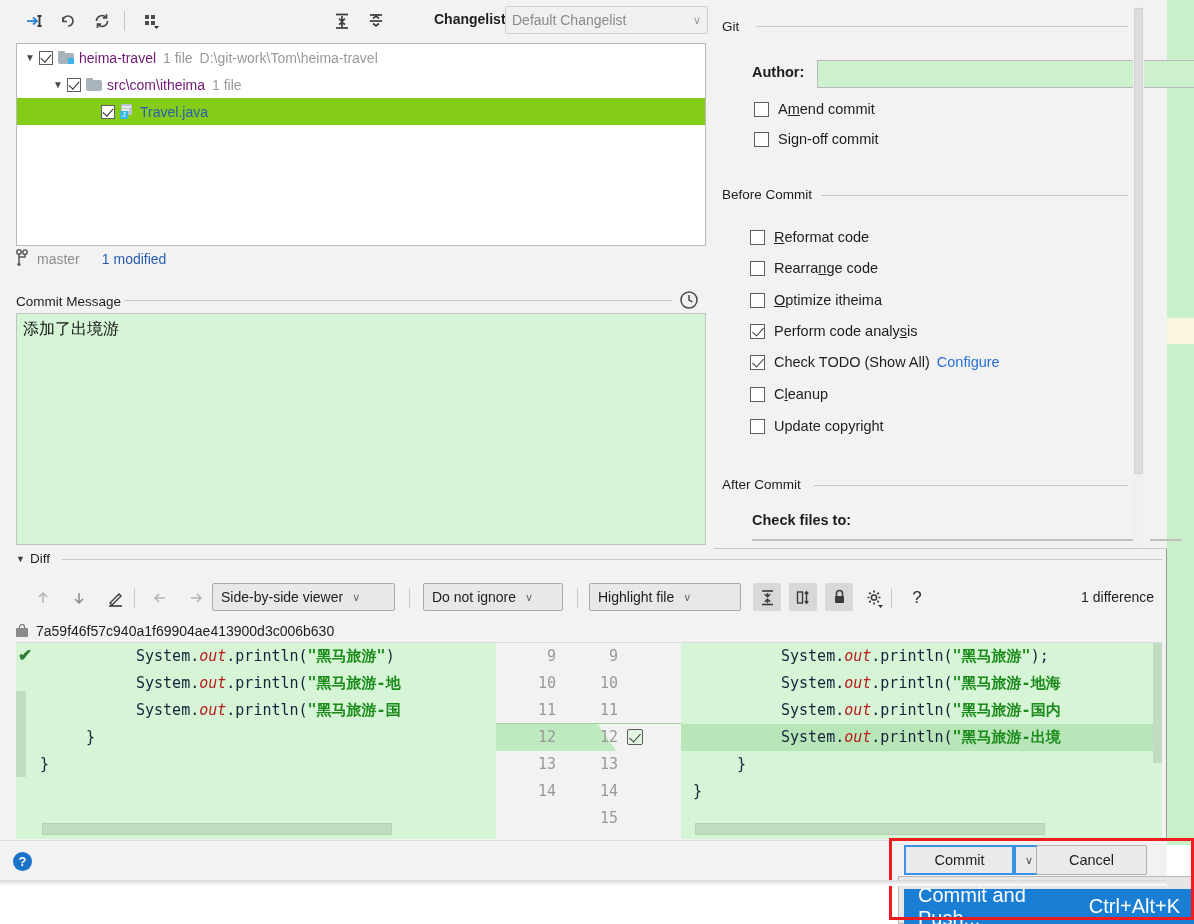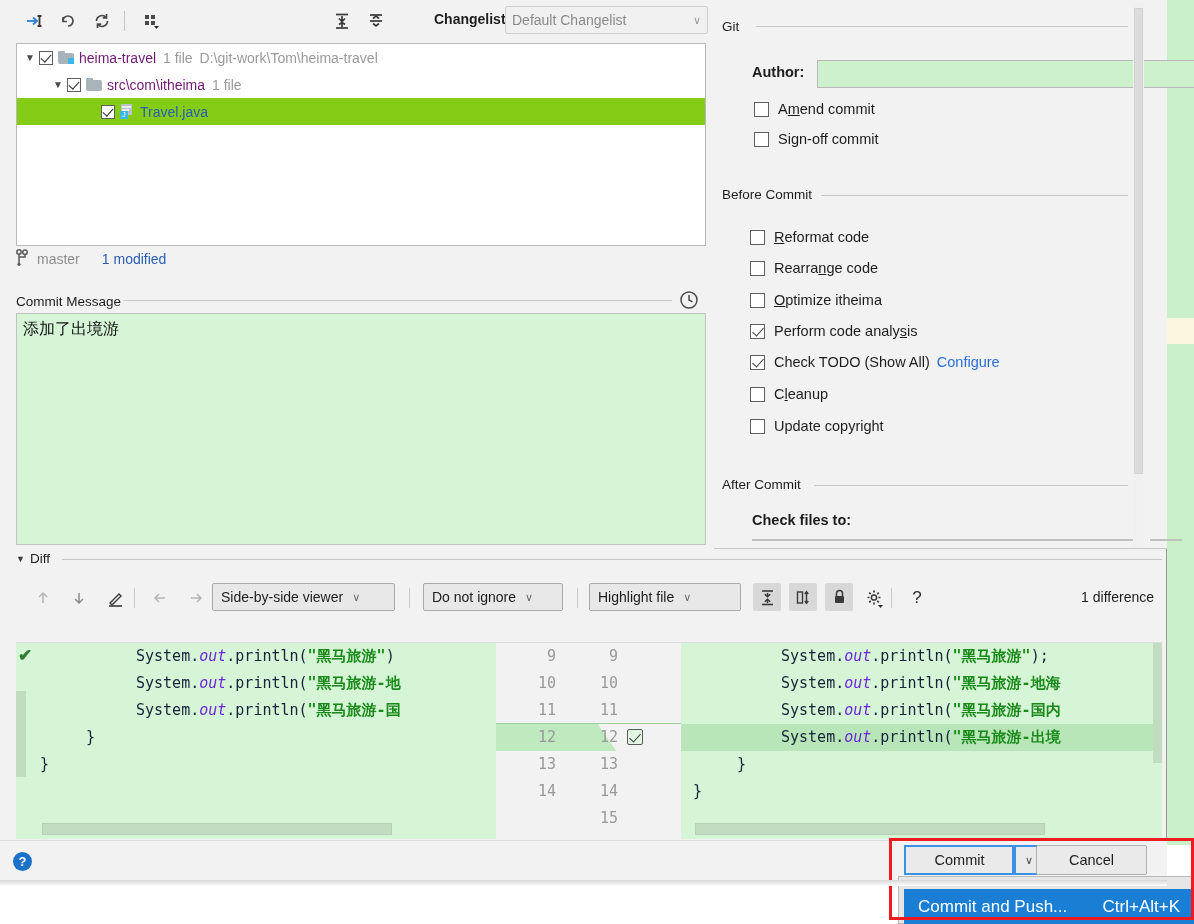--- a/index.html
+++ b/index.html
@@ -152,21 +152,21 @@
   .lock-ico .shackle { position:absolute; left:3px; top:0; width:6px; height:5px; border:1.6px solid #6f6f6f; border-bottom:none; border-radius:3px 3px 0 0; }
   .lock-ico .bd { position:absolute; left:0; top:4px; width:12px; height:9px; background:#8a8a8a; border-radius:1px; }
 
   
   #diff-body { position:absolute; left:16px; top:642px; width:1146px; height:196px; border-top:1px solid #dcdcdc; }
   .pane { position:absolute; top:0; height:196px; background:#d6f5d6; overflow:hidden; }
   #pane-left  { left:0;   width:480px; }
   #pane-right { left:665px; width:481px; }
   .gutter-mid { position:absolute; left:480px; top:0; width:185px; height:196px; background:#f2f2f2; }
   .code-line { position:relative; height:27px; line-height:27px; font-family:"DejaVu Sans Mono", monospace; font-size:15px; white-space:pre; color:#16233a; }
-  .kw-out { color:#6d28d9; font-style:italic; }
+  .kw-out { color:#b91c1c; font-style:italic; }
   .str { color:#1a8a1a; font-weight:bold; }
   .ln { position:absolute; width:38px; text-align:right; font-family:"DejaVu Sans Mono", monospace; font-size:15px; color:#999; height:27px; line-height:27px; }
   #pane-left .edit-scroll-thumb { position:absolute; left:0; top:48px; width:10px; height:86px; background:#c2dcc2; }
   .hscroll { position:absolute; bottom:4px; height:12px; background:#c2dcc2; border:1px solid #b4d3b4; }
   .gutter-check { position:absolute; left:2px; top:2px; color:#2e7d32; font-size:17px; font-weight:bold; }
   .accept-cbx { position:absolute; width:16px; height:16px; border:1.4px solid #5a5a5a; background:#e2f5e2; border-radius:2px; }
   .accept-cbx::after { content:""; position:absolute; left:4px; top:1px; width:5px; height:10px; border:solid #3a3a3a; border-width:0 1.5px 1.5px 0; transform:rotate(42deg); }
   .connector { position:absolute; background:#bfeabf; }
   .hl-row { position:absolute; background:#b9e6b9; }
 
@@ -190,21 +190,21 @@
     outline:2px solid #3b91e6; outline-offset:-2px;
   }
   #cancel-btn {
     position:absolute; left:1036px; top:845px; width:111px; height:30px;
     background:#eaeaea; border:1px solid #b0b0b0; border-radius:2px;
     display:flex; align-items:center; justify-content:center; font-size:14.5px; cursor:pointer;
   }
   #commit-menu {
     position:absolute; left:904px; top:889px; width:290px; height:35px;
     background:#1a7fd4; color:#fff; display:flex; align-items:center;
-    padding:0 14px; font-size:17px; cursor:pointer;
+    padding:0 14px; font-size:20px; cursor:pointer;
   }
   #commit-menu .shortcut { margin-left:auto; }
   #menu-shell { position:absolute; left:898px; top:876px; width:296px; height:48px; background:#e6e6e6; border:1px solid #b9b9b9; }
   #red-annot {
     position:absolute; left:889px; top:838px; width:305px; height:82px;
     border:3px solid #ee1c20; pointer-events:none;
   }
 </style>
 </head>
 <body>
@@ -465,20 +465,27 @@
         <circle cx="9" cy="8.5" r="2.6" fill="none" stroke="#3a3a3a" stroke-width="1.5"></circle>
         <path d="M9 1.6 L9 3.6 M9 13.4 L9 15.4 M2.5 8.5 L4.5 8.5 M13.5 8.5 L15.5 8.5 M4.2 3.7 L5.7 5.2 M12.3 11.8 L13.8 13.3 M13.8 3.7 L12.3 5.2 M5.7 11.8 L4.2 13.3" stroke="#3a3a3a" stroke-width="1.7"></path>
         <path d="M13 16 L18 16 L15.5 19 Z" fill="#2b2b2b"></path>
       </svg>
     </div>
     <div class="dt-sep" style="left:875px"></div>
     <div class="dt-icon" style="left:888px; font-size:17px; color:#2b2b2b">?</div>
     <div id="diff-count">1 difference</div>
   </div>
 
+  <div id="diff-left-head">
+    <span class="lock-ico">
+        <span class="shackle"></span>
+        <span class="bd"></span>
+      </span>
+    <span class="hash-text">7a59f46f57c940a1f69904ae413900d3c006b630</span>
+  </div>
 
   <div id="diff-body">
 
     <div class="gutter-mid">
       <div class="connector" style="left:0; top:81px; width:185px; height:27px; clip-path:polygon(0 0,55% 0,65% 100%,100% 100%,100% 27px,0 27px);"></div>
       <div class="connector" style="left:0; top:80px; width:185px; height:1px; background:#9fd39f;"></div>
 
       <div class="ln" style="left:22px; top:0px">9</div>
       <div class="ln" style="left:22px; top:27px">10</div>
       <div class="ln" style="left:22px; top:54px">11</div>

